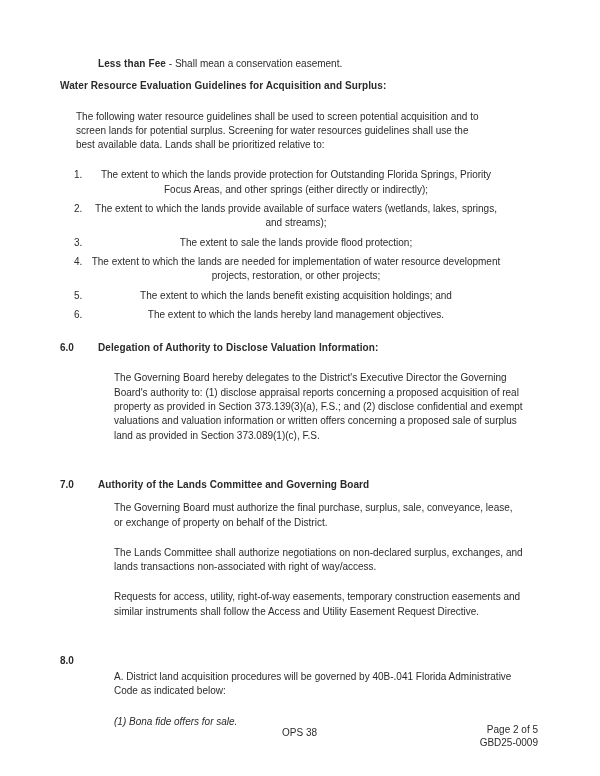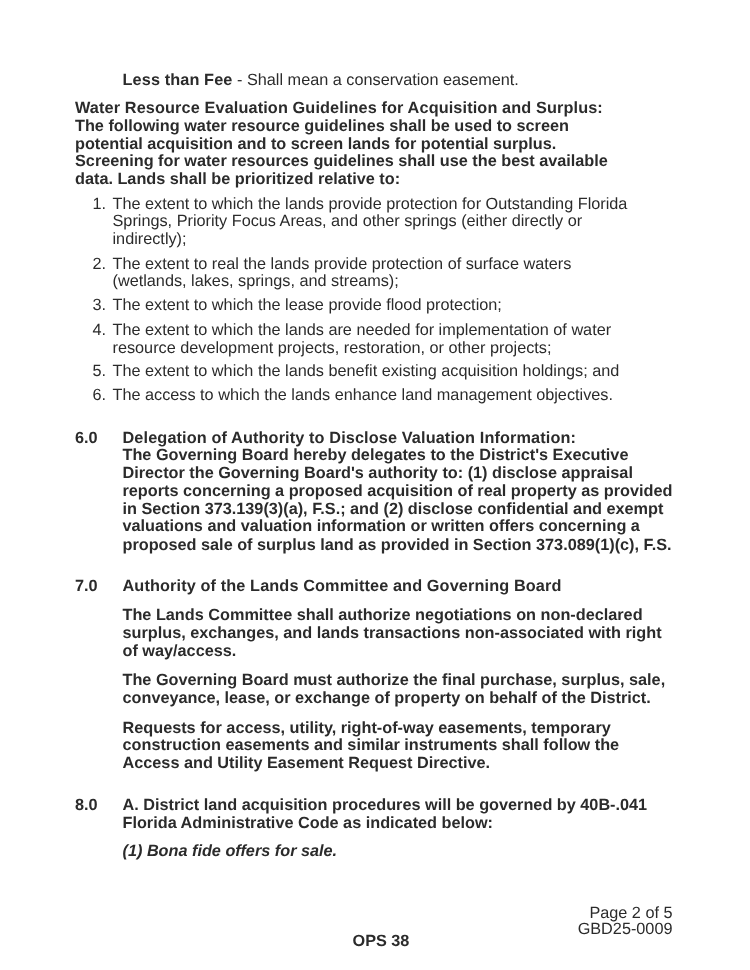--- a/index.html
+++ b/index.html
@@ -8,21 +8,21 @@
     background: #ffffff;
   }
   .page {
     position: relative;
     width: 600px;
     height: 776px;
     background: #ffffff;
     box-sizing: border-box;
     padding: 57px 58px 0 60px;
     font-family: "Liberation Sans", "DejaVu Sans", sans-serif;
-    font-size: 13px;
+    font-size: 10px;
     line-height: 14.3px;
     color: #2b2b2b;
     overflow: hidden;
   }
   .def-line {
     margin: 0 0 0 38px;
   }
   .def-line b { letter-spacing: 0.1px; }
   .section {
     display: flex;
@@ -35,103 +35,102 @@
     font-weight: bold;
   }
   .sec-content {
     width: 442px;
     flex: 0 0 442px;
   }
   .sec-heading {
     font-weight: bold;
     letter-spacing: 0.1px;
   }
-  .para { margin: 0; font-weight: bold; }
+  .para { margin: 16px; }
   .para.gap { margin-top: 9px; }
   .para.italic { font-style: italic; }
   .olist { margin-left: 14px; }
   .li {
     display: flex;
     margin-top: 5px;
   }
   .li-num {
     width: 16px;
     flex: 0 0 16px;
   }
-  .li-text { flex: 1; }
+  .li-text { flex: 1; text-align: center; }
   .footer-right {
     position: absolute;
     top: 723px;
     right: 62px;
     text-align: right;
     line-height: 13px;
     color: #2b2b2b;
   }
   .footer-ops {
     position: absolute;
-    top: 746px;
+    top: 726px;
     left: 282px;
     color: #2b2b2b;
-    font-weight: bold;
   }
 </style>
 </head>
 <body>
 
 <div class="page">
 
   <p class="def-line"><b>Less than Fee</b><span> - Shall mean a conservation easement.</span></p>
 
   <div class="section first">
     <div class="sec-content">
       <div class="sec-heading">Water Resource Evaluation Guidelines for Acquisition and Surplus:</div>
       <p class="para">The following water resource guidelines shall be used to screen potential acquisition and to screen lands for potential surplus. Screening for water resources guidelines shall use the best available data. Lands shall be prioritized relative to:</p>
       <div class="olist">
         <div class="li">
           <span class="li-num">1.</span>
           <span class="li-text">The extent to which the lands provide protection for Outstanding Florida Springs, Priority Focus Areas, and other springs (either directly or indirectly);</span>
         </div>
         <div class="li">
           <span class="li-num">2.</span>
-          <span class="li-text">The extent to real the lands provide protection of surface waters (wetlands, lakes, springs, and streams);</span>
+          <span class="li-text">The extent to which the lands provide available of surface waters (wetlands, lakes, springs, and streams);</span>
         </div>
         <div class="li">
           <span class="li-num">3.</span>
-          <span class="li-text">The extent to which the lease provide flood protection;</span>
+          <span class="li-text">The extent to sale the lands provide flood protection;</span>
         </div>
         <div class="li">
           <span class="li-num">4.</span>
           <span class="li-text">The extent to which the lands are needed for implementation of water resource development projects, restoration, or other projects;</span>
         </div>
         <div class="li">
           <span class="li-num">5.</span>
           <span class="li-text">The extent to which the lands benefit existing acquisition holdings; and</span>
         </div>
         <div class="li">
           <span class="li-num">6.</span>
-          <span class="li-text">The access to which the lands enhance land management objectives.</span>
+          <span class="li-text">The extent to which the lands hereby land management objectives.</span>
         </div>
       </div>
     </div>
   </div>
 
   <div class="section">
     <div class="sec-num">6.0</div>
     <div class="sec-content">
       <div class="sec-heading">Delegation of Authority to Disclose Valuation Information:</div>
       <p class="para">The Governing Board hereby delegates to the District's Executive Director the Governing Board's authority to: (1) disclose appraisal reports concerning a proposed acquisition of real property as provided in Section 373.139(3)(a), F.S.; and (2) disclose confidential and exempt valuations and valuation information or written offers concerning a proposed sale of surplus land as provided in Section 373.089(1)(c), F.S.</p>
     </div>
   </div>
 
   <div class="section">
     <div class="sec-num">7.0</div>
     <div class="sec-content">
       <div class="sec-heading">Authority of the Lands Committee and Governing Board</div>
+      <p class="para gap">The Governing Board must authorize the final purchase, surplus, sale, conveyance, lease, or exchange of property on behalf of the District.</p>
       <p class="para gap">The Lands Committee shall authorize negotiations on non-declared surplus, exchanges, and lands transactions non-associated with right of way/access.</p>
-      <p class="para gap">The Governing Board must authorize the final purchase, surplus, sale, conveyance, lease, or exchange of property on behalf of the District.</p>
       <p class="para gap">Requests for access, utility, right-of-way easements, temporary construction easements and similar instruments shall follow the Access and Utility Easement Request Directive.</p>
     </div>
   </div>
 
   <div class="section">
     <div class="sec-num">8.0</div>
     <div class="sec-content">
       <p class="para">A. District land acquisition procedures will be governed by 40B-.041 Florida Administrative Code as indicated below:</p>
       <p class="para gap italic">(1) Bona fide offers for sale.</p>
     </div>

